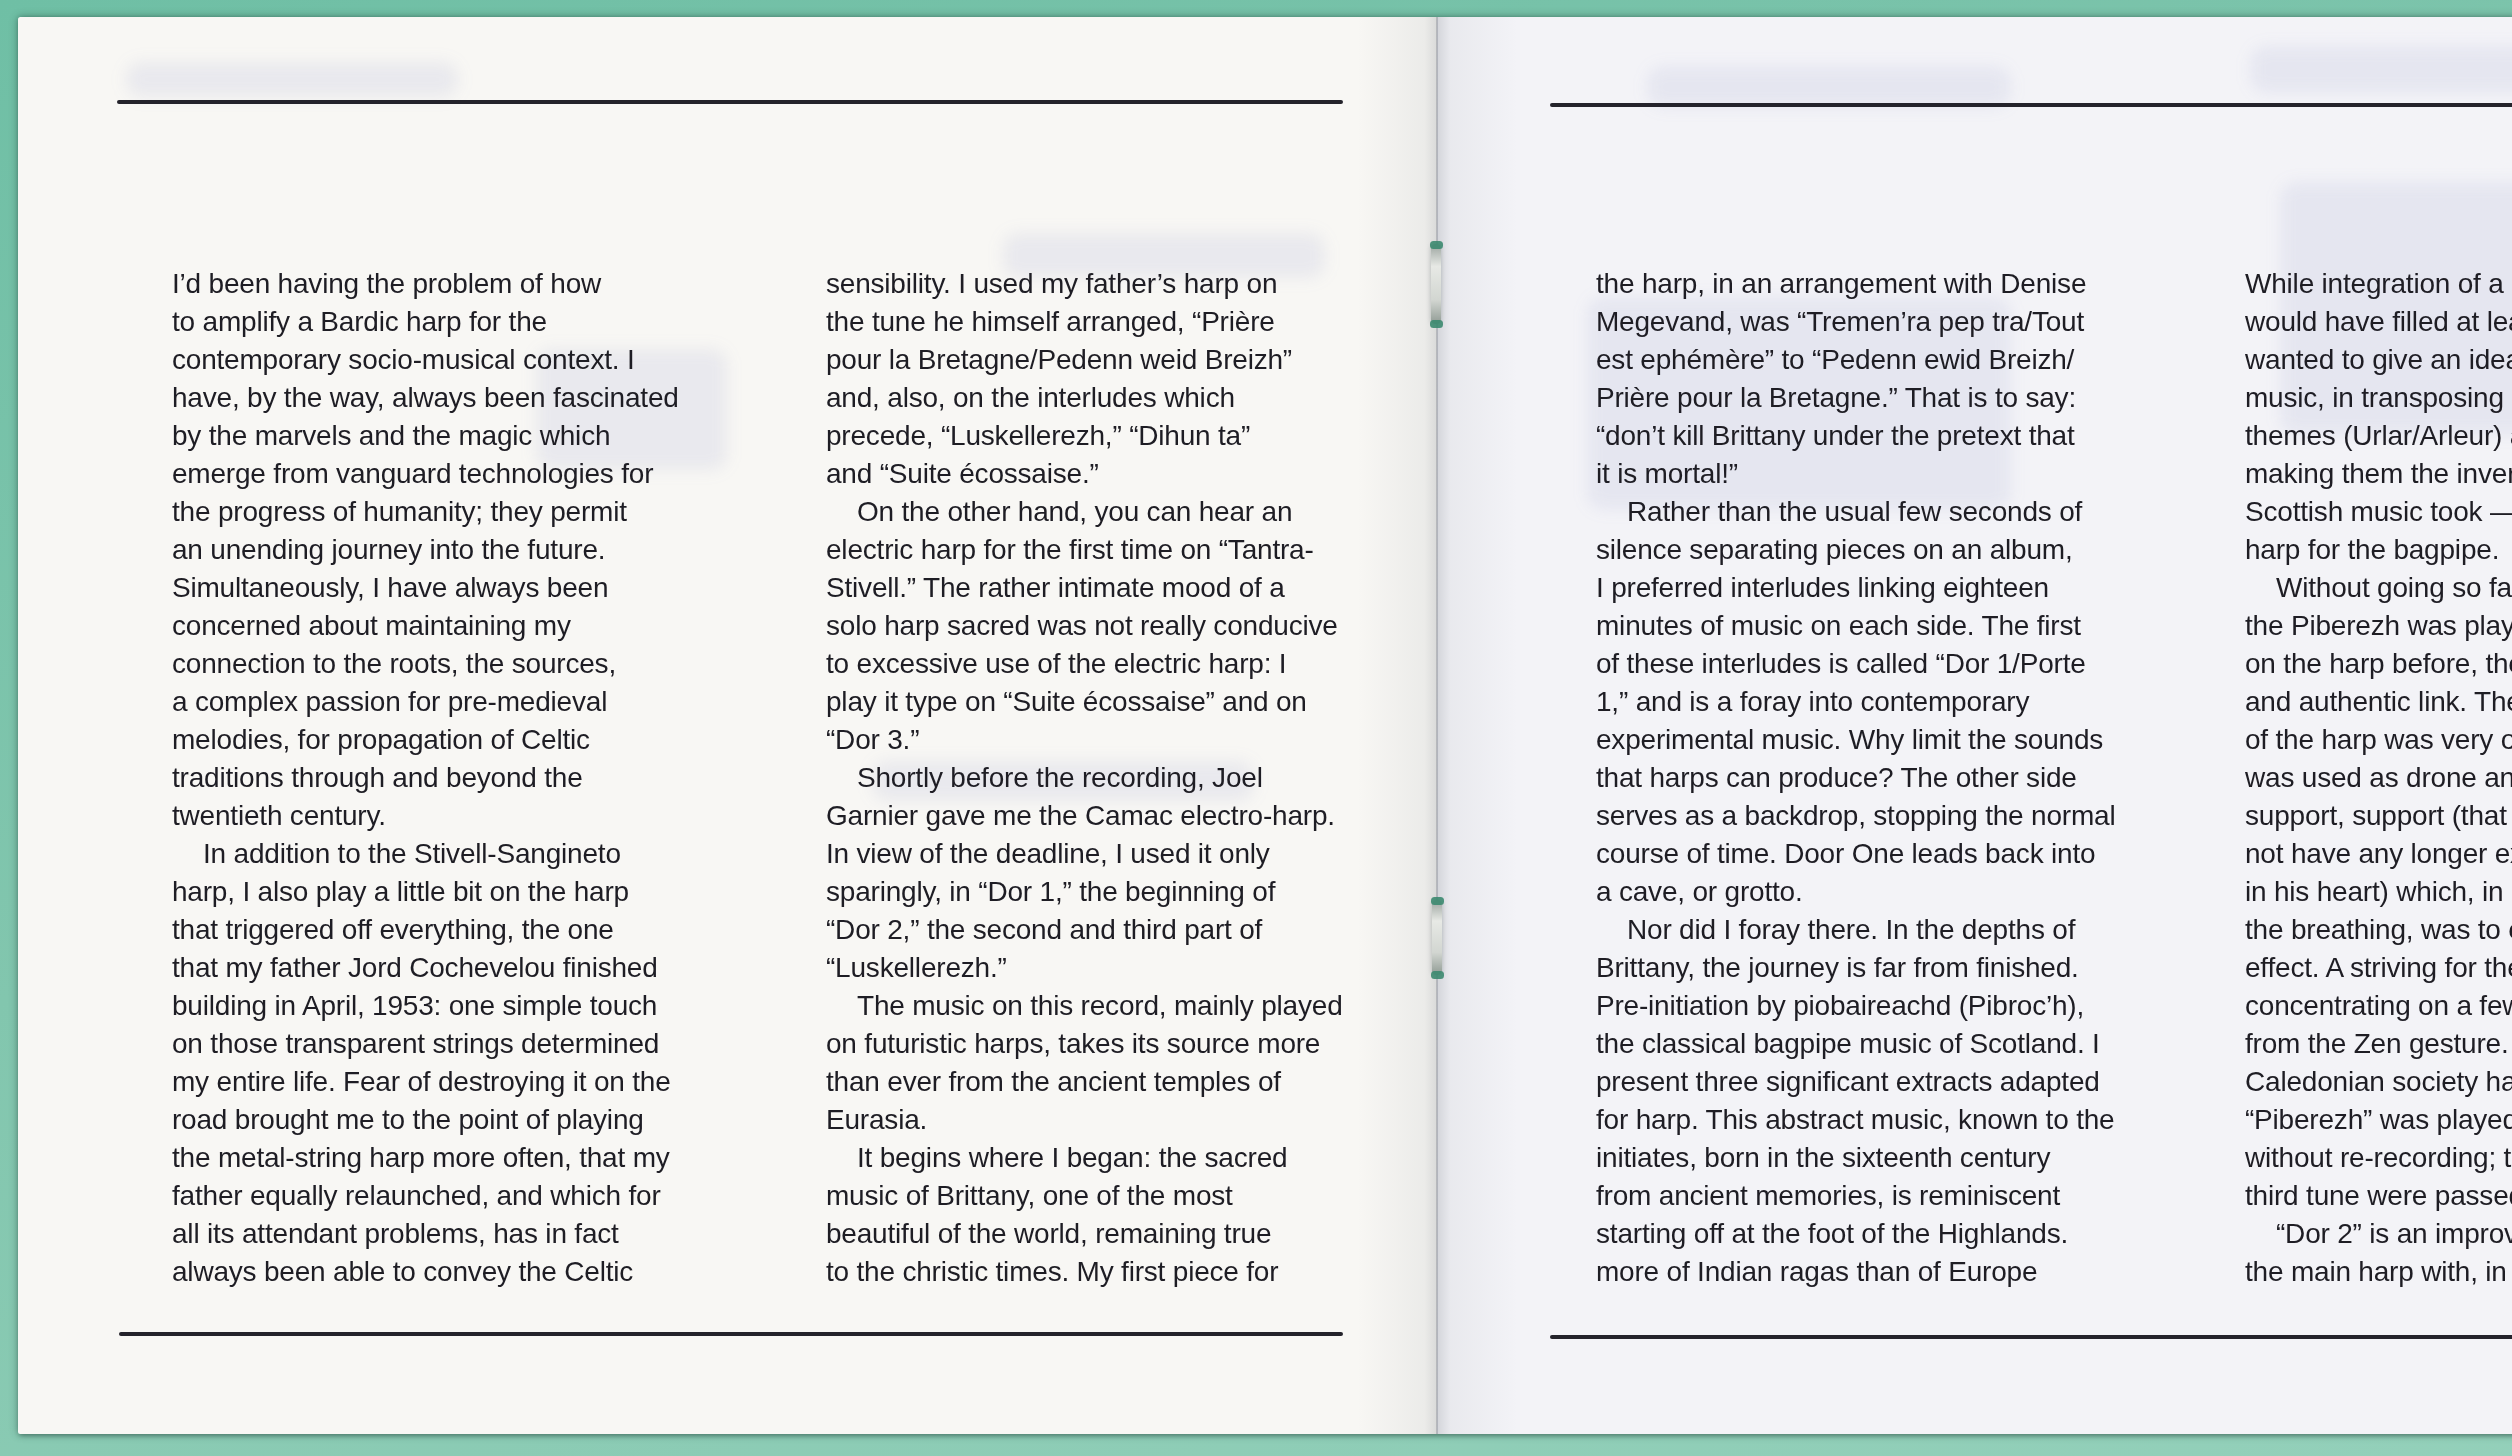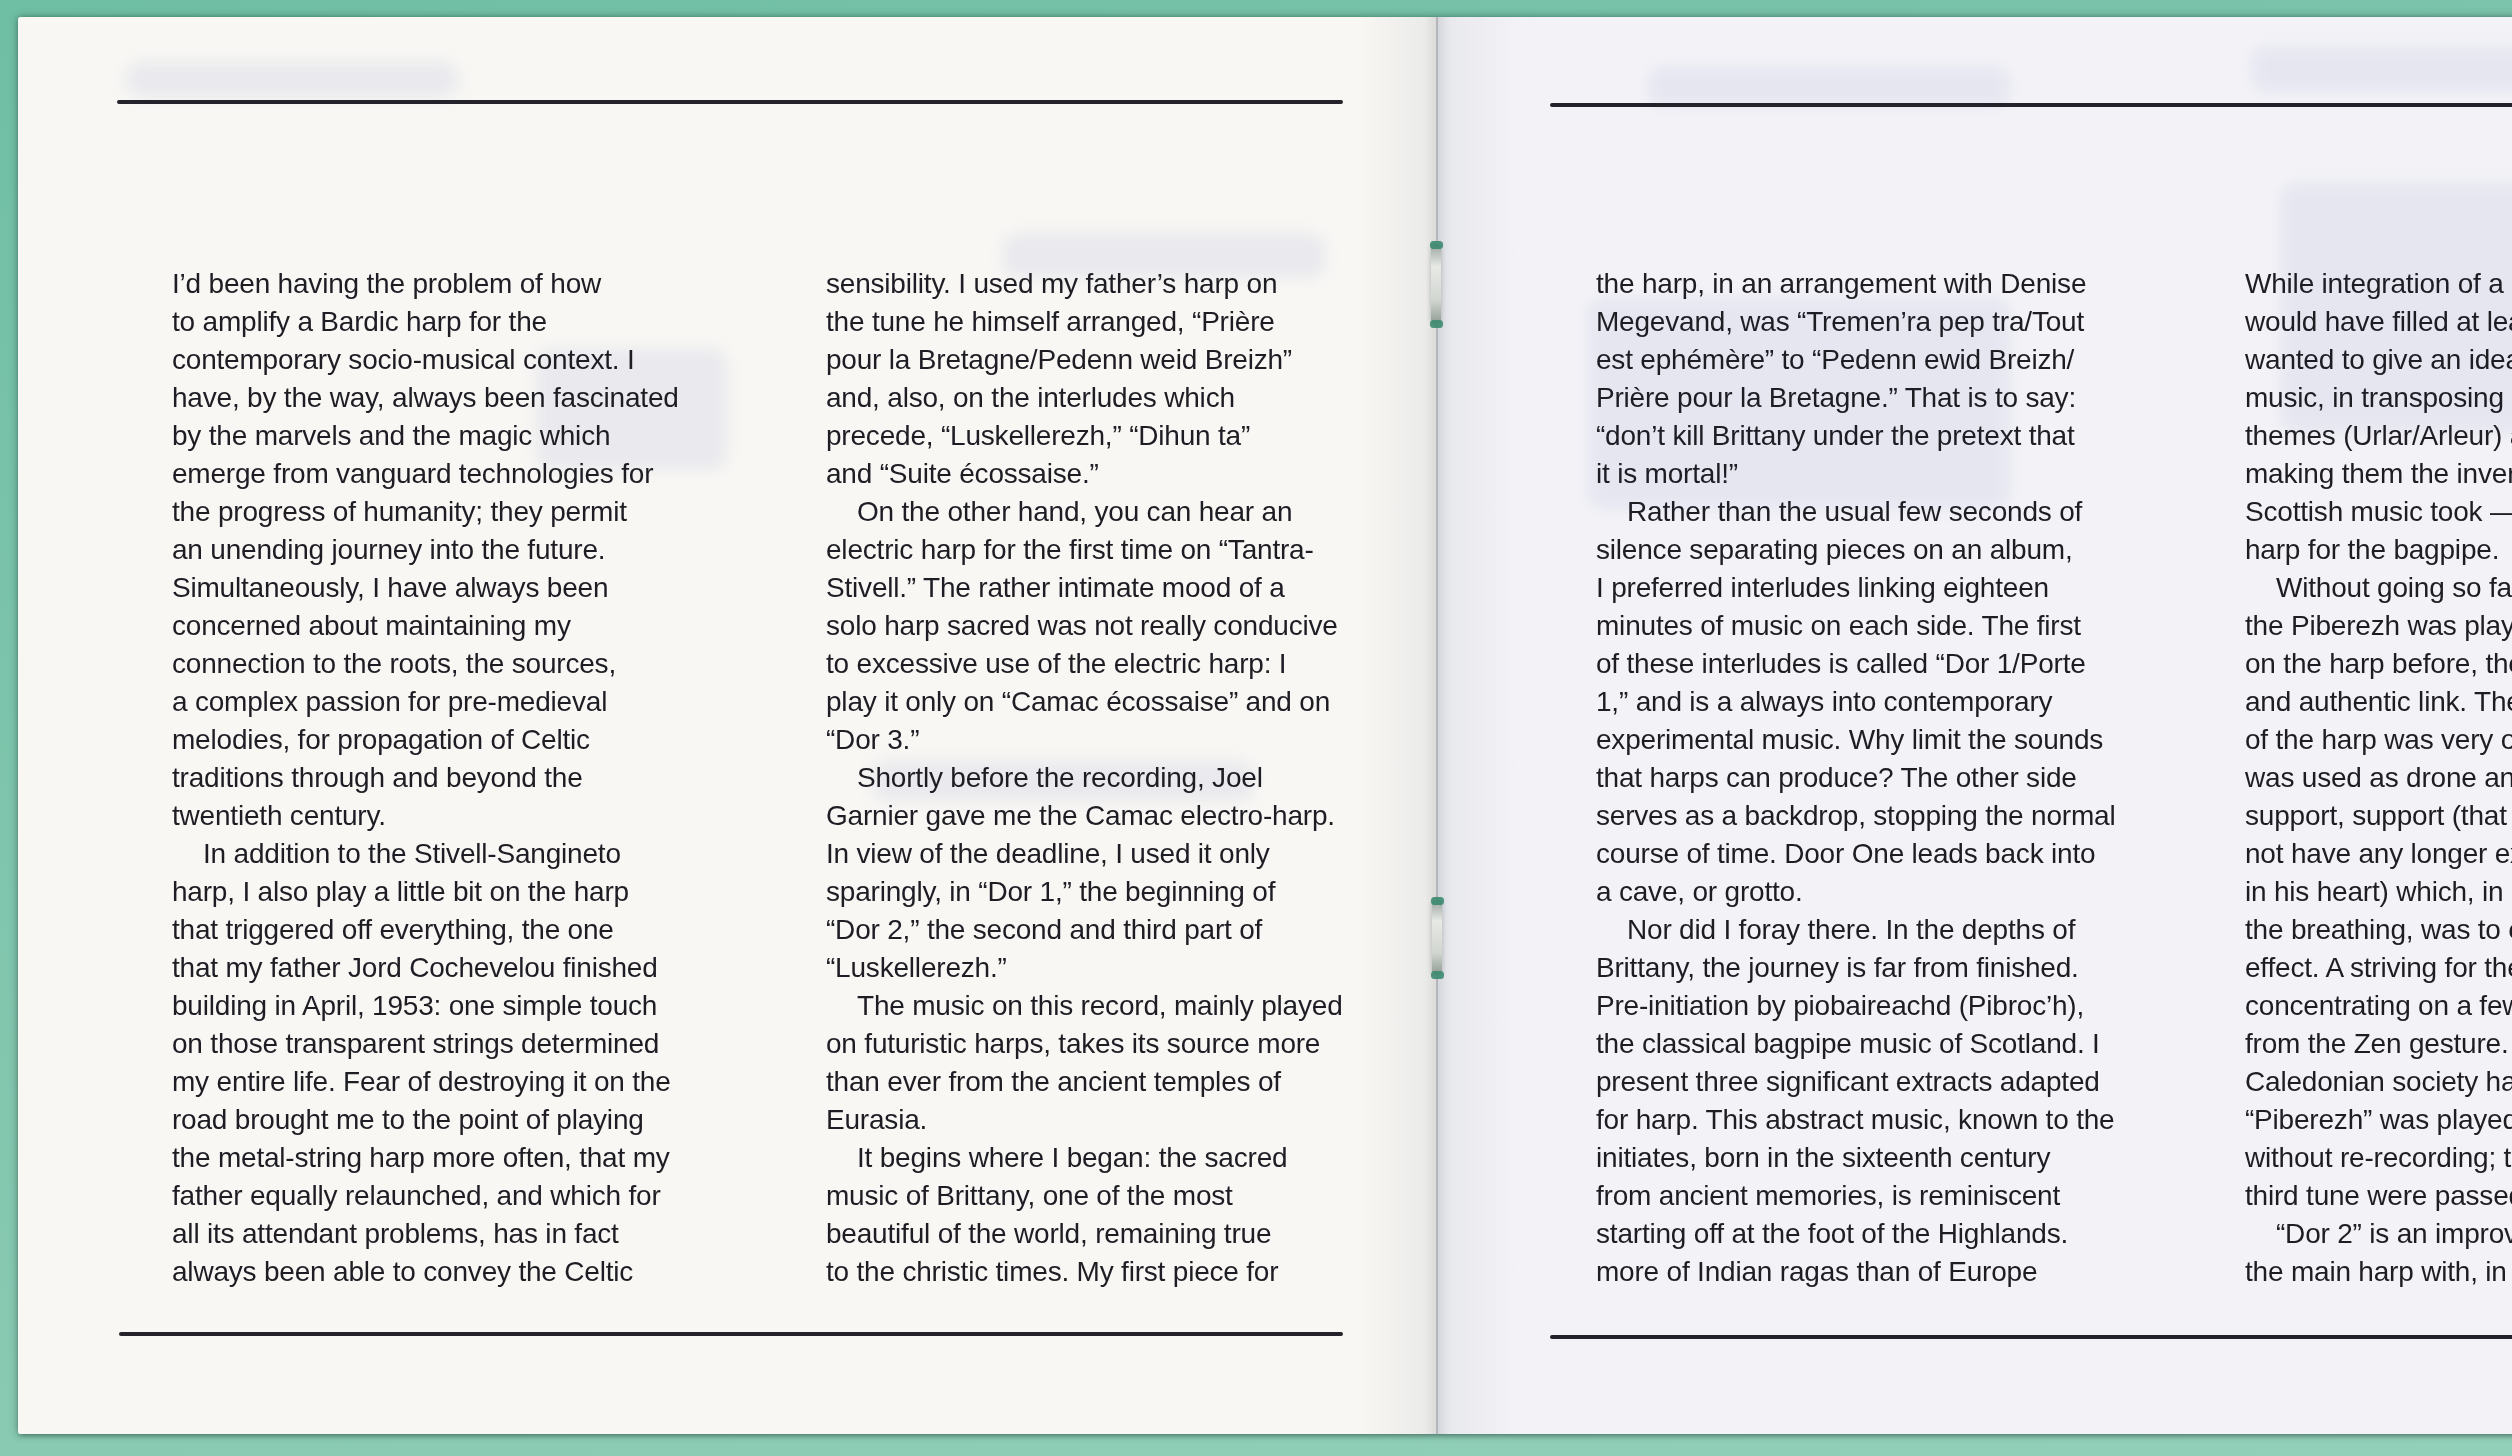--- a/index.html
+++ b/index.html
@@ -165,21 +165,21 @@
             <div class="line">and, also, on the interludes which</div>
             <div class="line">precede, “Luskellerezh,” “Dihun ta”</div>
             <div class="line">and “Suite écossaise.”</div>
           </div>
           <div class="para indent">
             <div class="line">On the other hand, you can hear an</div>
             <div class="line">electric harp for the first time on “Tantra-</div>
             <div class="line">Stivell.” The rather intimate mood of a</div>
             <div class="line">solo harp sacred was not really conducive</div>
             <div class="line">to excessive use of the electric harp: I</div>
-            <div class="line">play it only on “Camac écossaise” and on</div>
+            <div class="line">play it type on “Suite écossaise” and on</div>
             <div class="line">“Dor 3.”</div>
           </div>
           <div class="para indent">
             <div class="line">Shortly before the recording, Joel</div>
             <div class="line">Garnier gave me the Camac electro-harp.</div>
             <div class="line">In view of the deadline, I used it only</div>
             <div class="line">sparingly, in “Dor 1,” the beginning of</div>
             <div class="line">“Dor 2,” the second and third part of</div>
             <div class="line">“Luskellerezh.”</div>
           </div>
@@ -215,21 +215,21 @@
             <div class="line">Prière pour la Bretagne.” That is to say:</div>
             <div class="line">“don’t kill Brittany under the pretext that</div>
             <div class="line">it is mortal!”</div>
           </div>
           <div class="para indent">
             <div class="line">Rather than the usual few seconds of</div>
             <div class="line">silence separating pieces on an album,</div>
             <div class="line">I preferred interludes linking eighteen</div>
             <div class="line">minutes of music on each side. The first</div>
             <div class="line">of these interludes is called “Dor 1/Porte</div>
-            <div class="line">1,” and is a always into contemporary</div>
+            <div class="line">1,” and is a foray into contemporary</div>
             <div class="line">experimental music. Why limit the sounds</div>
             <div class="line">that harps can produce? The other side</div>
             <div class="line">serves as a backdrop, stopping the normal</div>
             <div class="line">course of time. Door One leads back into</div>
             <div class="line">a cave, or grotto.</div>
           </div>
           <div class="para indent">
             <div class="line">Nor did I foray there. In the depths of</div>
             <div class="line">Brittany, the journey is far from finished.</div>
             <div class="line">Pre-initiation by piobaireachd (Pibroc’h),</div>

